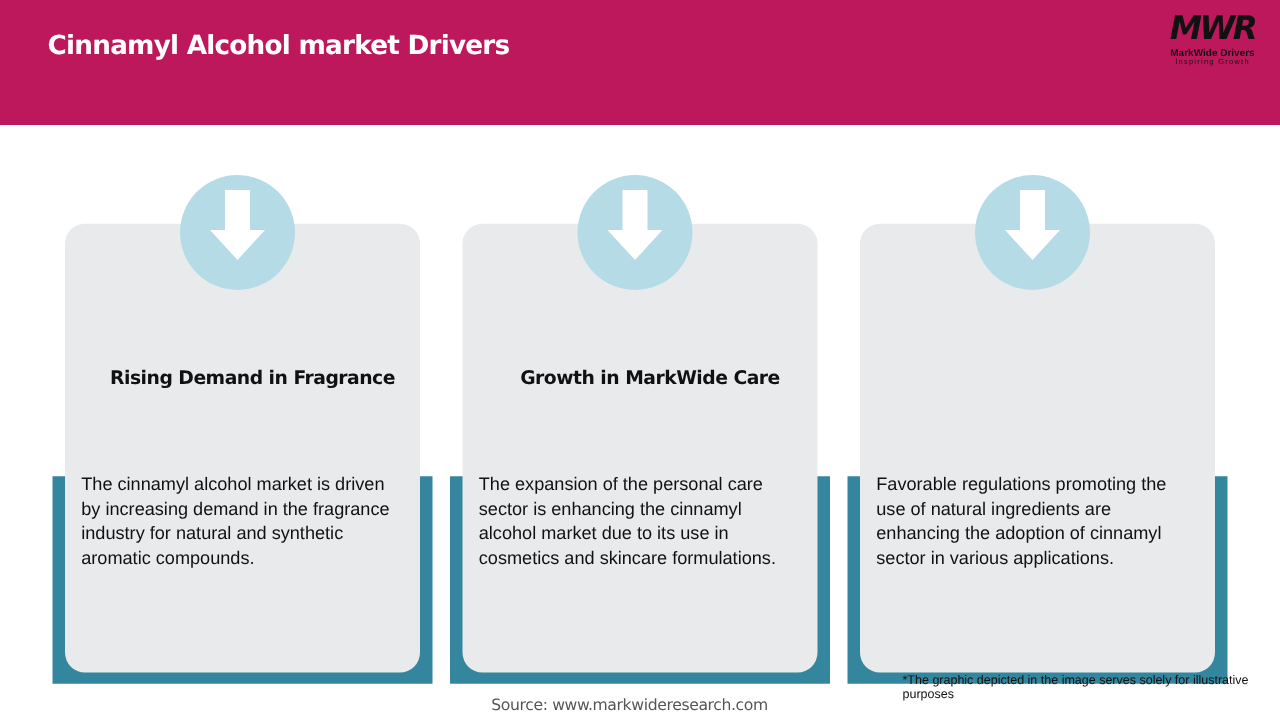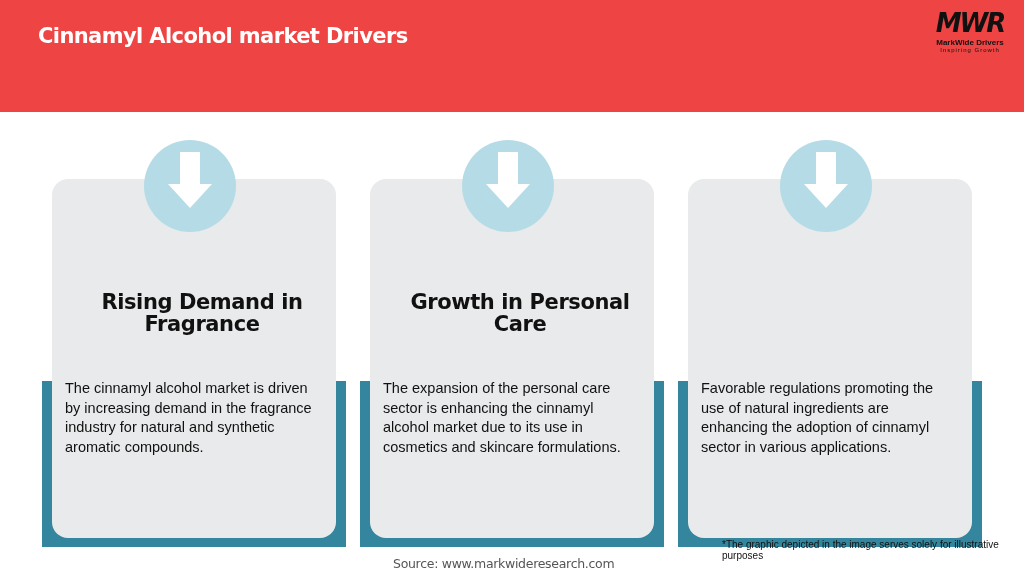--- a/index.html
+++ b/index.html
@@ -2,22 +2,22 @@
 <html><head>
 <meta charset="utf-8">
 <style>
   html, body { margin: 0; padding: 0; }
   body {
     width: 1024px; height: 576px; position: relative; overflow: hidden;
     background: #ffffff;
     font-family: "Liberation Sans", sans-serif;
   }
   .header {
-    position: absolute; left: 0; top: 0; width: 1024px; height: 112px;
-    background: #ef4444;
+    position: absolute; left: 0; top: 0; width: 1024px; height: 100px;
+    background: #be185d;
   }
   .title {
     position: absolute; left: 38px; top: 24px;
     color: #ffffff; font-family: "DejaVu Sans", sans-serif; font-weight: bold;
     font-size: 21px; letter-spacing: -0.6px;
   }
   .logo { position: absolute; left: 920px; top: 8px; width: 100px; height: 52px; text-align: center; }
   .logo-mark {
     font-family: "DejaVu Sans", sans-serif; font-weight: bold; font-style: italic;
     font-size: 26px; color: #111; letter-spacing: -2px; line-height: 30px;
@@ -34,21 +34,21 @@
     position: absolute; left: 10px; top: 39px; width: 284px; height: 359px;
     background: #e8eaeb; border-radius: 16px;
   }
   .circle {
     position: absolute; left: 102px; top: 0px; width: 92px; height: 92px;
     border-radius: 50%; background: #b5dce6;
   }
   .circle svg { position: absolute; left: 0; top: 0; }
   .card-title {
     position: absolute; left: 20px; right: 4px; top: 112px; text-align: center;
-    font-family: "DejaVu Sans", sans-serif; font-weight: bold; font-size: 21px;
+    font-family: "DejaVu Sans", sans-serif; font-weight: bold; font-size: 15px;
     color: #111; line-height: 22px; letter-spacing: -0.4px;
   }
   .card-body {
     position: absolute; left: 13px; right: 14px; top: 190px;
     font-size: 14.5px; line-height: 19.5px; color: #111; margin-top: 10px;
   }
   .source {
     position: absolute; left: 393px; top: 556px; font-size: 12.5px;
     font-weight: normal; color: #555;
     font-family: "DejaVu Sans", sans-serif; letter-spacing: -0.3px;
@@ -78,21 +78,21 @@
   <div class="circle">
     <svg width="92" height="92" viewBox="0 0 92 92">
       <polygon points="36,12 56,12 56,44 68,44 46,68 24,44 36,44" fill="#ffffff"></polygon>
     </svg>
   </div>
 </div>
 
 <div class="card-wrap" style="left:360px;">
   <div class="backing"></div>
   <div class="card">
-    <div class="card-title">Growth in Personal Care</div>
+    <div class="card-title">Growth in MarkWide Care</div>
     <div class="card-body">The expansion of the personal care sector is enhancing the cinnamyl alcohol market due to its use in cosmetics and skincare formulations.</div>
   </div>
   <div class="circle">
     <svg width="92" height="92" viewBox="0 0 92 92">
       <polygon points="36,12 56,12 56,44 68,44 46,68 24,44 36,44" fill="#ffffff"></polygon>
     </svg>
   </div>
 </div>
 
 <div class="card-wrap" style="left:678px;">

